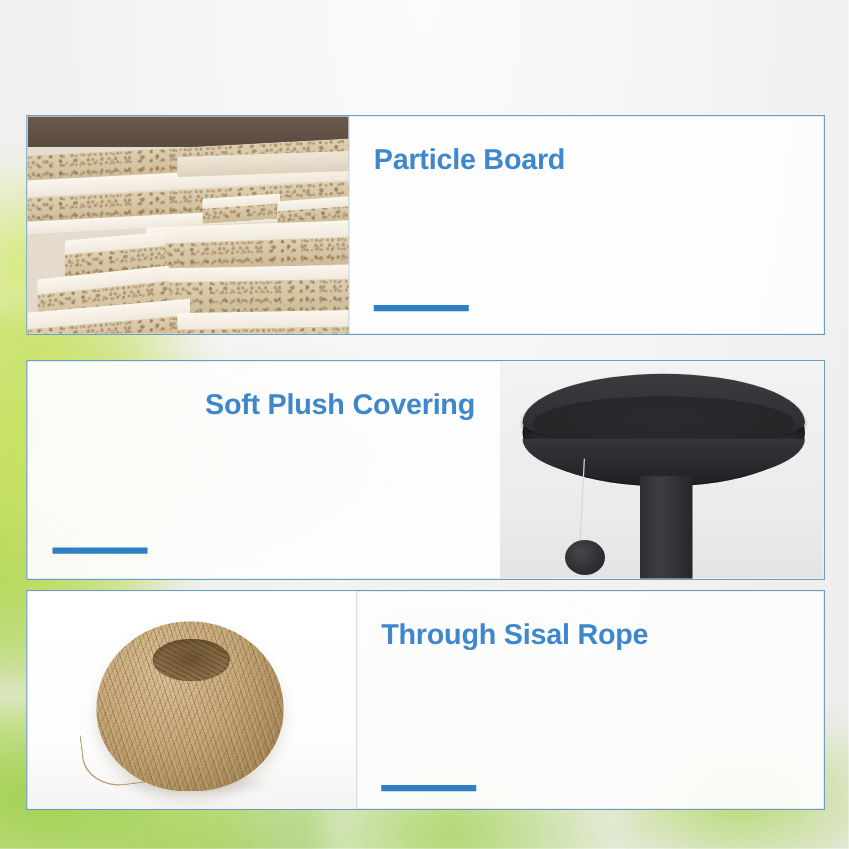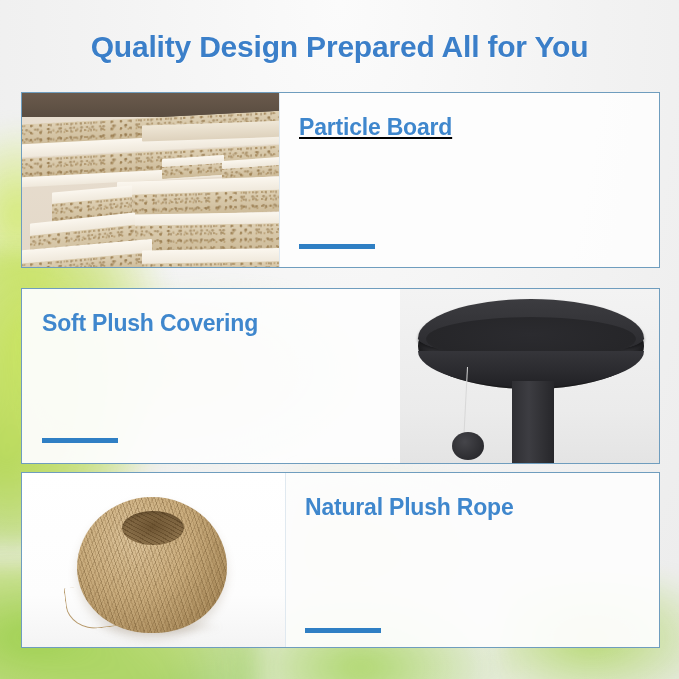--- a/index.html
+++ b/index.html
@@ -76,21 +76,21 @@
   }
 
   
   .card {
     position:absolute;
     display:flex;
     border:1px solid #6f9dbe;
     background:rgba(255,255,255,.72);
     overflow:hidden;
   }
-  #card-1 { left:21px; top:92px;  width:639px; height:176px;text-decoration:underline; }
+  #card-1 { left:21px; top:92px;  width:639px; height:176px; }
   #card-2 { left:21px; top:288px; width:639px; height:176px; }
   #card-3 { left:21px; top:472px; width:639px; height:176px; }
 
   .media {
     position:relative;
     flex:0 0 auto;
     overflow:hidden;
     background:#fff;
   }
   .body {
@@ -102,21 +102,21 @@
     flex-direction:column;
   }
   .divider-v {
     position:absolute;
     top:0; bottom:0; width:1px;
     background:#6f9dbe;
   }
   
   #card-1 .media { width:257px; }
   #card-2 .media { width:259px; order:2; }
-  #card-2 .body  { order:1; }
+  #card-2 .body  { order:1;text-align:right; }
   #card-3 .media { width:263px; }
 
   .feature-title {
     font-size:23px;
     font-weight:bold;
     color:#3f87cd;
     letter-spacing:-.2px;
     line-height:1.1;
     margin-bottom:6px;
   }
@@ -247,21 +247,20 @@
 <div id="page">
 
   <div class="foliage fol-b"></div>
   <div class="foliage fol-a"></div>
   <div class="foliage fol-f"></div>
   <div class="foliage fol-g"></div>
   <div class="foliage fol-c"></div>
   <div class="foliage fol-d"></div>
   <div class="foliage fol-e"></div>
 
-  <div class="page-title">Quality Design Prepared All for You</div>
 
   <div class="card" id="card-1">
     <div class="media">
       <div class="pb">
         <div class="plank chip" style="left:-10px; top:24px;  width:300px; height:22px; transform:skewY(-3deg);"></div>
         <div class="plank face" style="left:-10px; top:44px;  width:300px; height:13px; transform:skewY(-3deg);"></div>
         <div class="plank chip" style="left:-10px; top:58px;  width:300px; height:20px; transform:skewY(-3deg);"></div>
         <div class="plank face" style="left:-10px; top:77px;  width:300px; height:10px; transform:skewY(-3deg);"></div>
         <div class="plank faceDk" style="left:120px; top:30px;  width:150px; height:16px; transform:skewY(-2deg);"></div>
         <div class="plank chip" style="left:140px; top:70px;  width:60px;  height:14px; transform:skewY(-4deg);"></div>
@@ -312,18 +311,18 @@
     <div class="media">
       <div class="twine">
         <div class="twine-shadow"></div>
         <div class="twine-ball"></div>
         <div class="twine-hole"></div>
         <div class="twine-strand"></div>
       </div>
     </div>
     <div class="divider-v" style="left:263px;"></div>
     <div class="body">
-      <div class="feature-title">Natural Plush Rope</div>
+      <div class="feature-title">Through Sisal Rope</div>
       <div class="accent-bar"></div>
     </div>
   </div>
 
 </div>
 
 </body></html>

